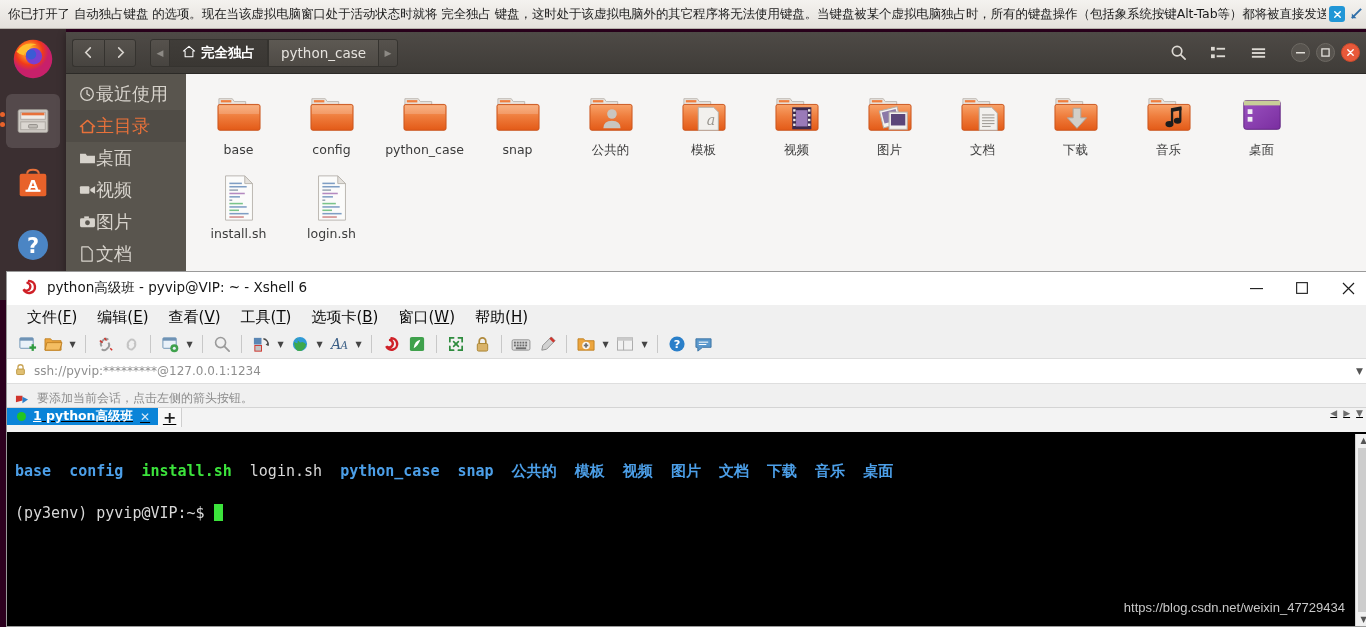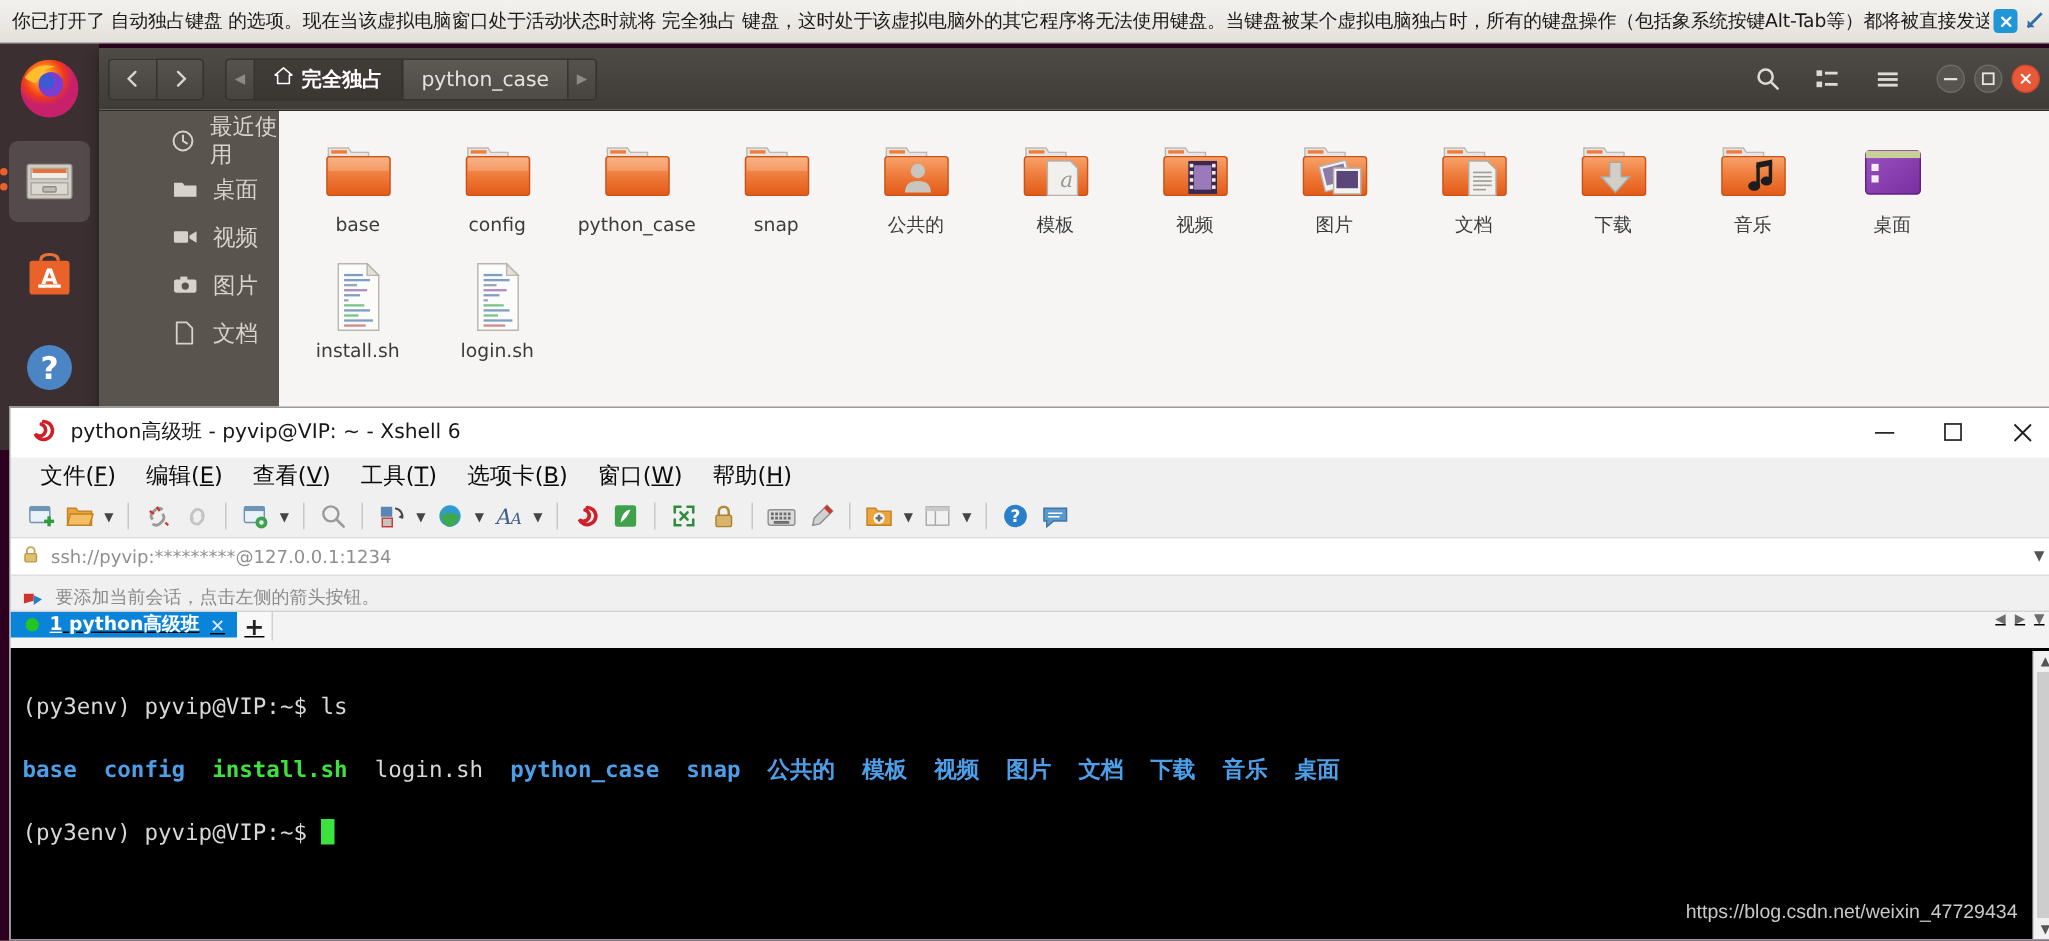--- a/index.html
+++ b/index.html
@@ -138,22 +138,22 @@
   .nt-wb.close { background: #e8593a; border-color: #d5destroy; border-color: #cf4a2c; }
 
   .nt-body { flex: 1 1 auto; display: flex; min-height: 0; }
   .nt-sidebar {
     width: 120px; flex: 0 0 120px;
     background: #59554e;
     padding-top: 4px;
     color: #d7d3cc;
   }
   .nt-side-item {
-    height: 32px; display: flex; align-items: center; gap: 10px;
-    padding-left: 12px; font-size: 15px; margin-left: 36px;
+    height: 32px; display: flex; align-items: center; 
+    padding-left: 12px; font-size: 18px;
   }
   .nt-side-item.selected { background: #504c46; color: #e8713a; }
   .nt-side-item .si-ico { width: 18px; display: flex; align-items: center; justify-content: center; }
   .nt-side-item.selected .si-ico { color: #e8713a; }
 
   .nt-content {
     flex: 1 1 auto; background: #f6f5f4;
     padding: 10px 6px 0 6px;
     display: flex; flex-wrap: wrap; align-content: flex-start;
     overflow: hidden;
@@ -442,20 +442,28 @@
         <div class="nt-side-item">
           <span class="si-ico">
             <svg width="16" height="16" viewBox="0 0 16 16">
                 <circle cx="8" cy="8" r="6.3" stroke="#d7d3cc" stroke-width="1.3" fill="none"></circle>
                 <path d="M8 4.3 V8 L10.6 9.6" stroke="#d7d3cc" stroke-width="1.3" fill="none" stroke-linecap="round"></path>
               </svg>
           </span>
           <span>最近使用</span>
         </div>
 
+        <div class="nt-side-item selected">
+          <span class="si-ico">
+            <svg width="17" height="15" viewBox="0 0 18 16">
+                <path d="M9 1.5 L16.5 8 h-2.2 v6.5 h-10.6 V8 H1.5 Z" fill="none" stroke="#e8713a" stroke-width="1.6" stroke-linejoin="round"></path>
+              </svg>
+          </span>
+          <span>主目录</span>
+        </div>
 
         <div class="nt-side-item">
           <span class="si-ico">
             <svg width="17" height="14" viewBox="0 0 18 15">
                 <path d="M1 3 h6 l1.5 2 H17 v8 H1 Z" fill="#d7d3cc"></path>
               </svg>
           </span>
           <span>桌面</span>
         </div>
 
@@ -972,21 +980,20 @@
       <div class="xs-tab-add">+</div>
       <div class="xs-tabs-right">
         <span>◀</span>
         <span>▶</span>
         <span>▼</span>
       </div>
     </div>
 
     <div class="xs-term-wrap">
       <div class="xs-term">
-<div><span class="c-white">(py3env) pyvip@VIP:~$ ls</span></div>
 <div><span class="c-blue">base</span><span class="c-white">  </span><span class="c-blue">config</span><span class="c-white">  </span><span class="c-green">install.sh</span><span class="c-white">  </span><span class="c-white">login.sh</span><span class="c-white">  </span><span class="c-blue">python_case</span><span class="c-white">  </span><span class="c-blue">snap</span><span class="c-white">  </span><span class="c-blue">公共的</span><span class="c-white">  </span><span class="c-blue">模板</span><span class="c-white">  </span><span class="c-blue">视频</span><span class="c-white">  </span><span class="c-blue">图片</span><span class="c-white">  </span><span class="c-blue">文档</span><span class="c-white">  </span><span class="c-blue">下载</span><span class="c-white">  </span><span class="c-blue">音乐</span><span class="c-white">  </span><span class="c-blue">桌面</span></div>
 <div><span class="c-white">(py3env) pyvip@VIP:~$ </span><span class="cursor"></span></div>
         <div class="xs-watermark">https://blog.csdn.net/weixin_47729434</div>
       </div>
       <div class="xs-scroll">
         <span>▲</span>
         <span class="thumb"></span>
         <span>▼</span>
       </div>
     </div>

